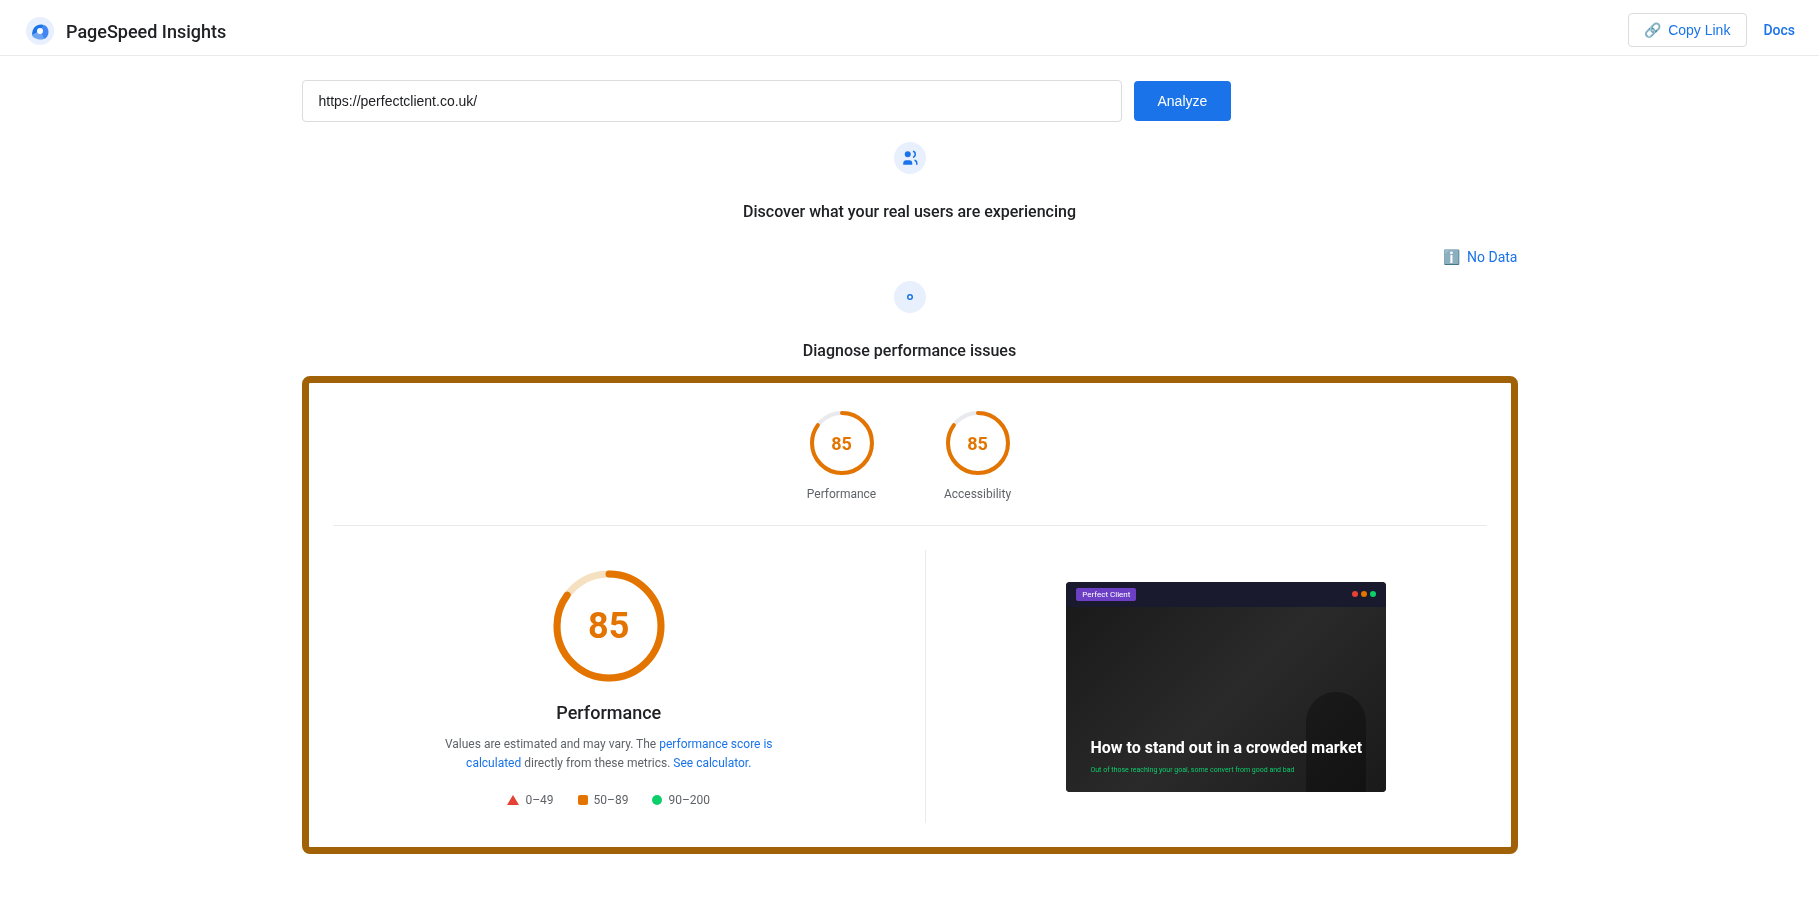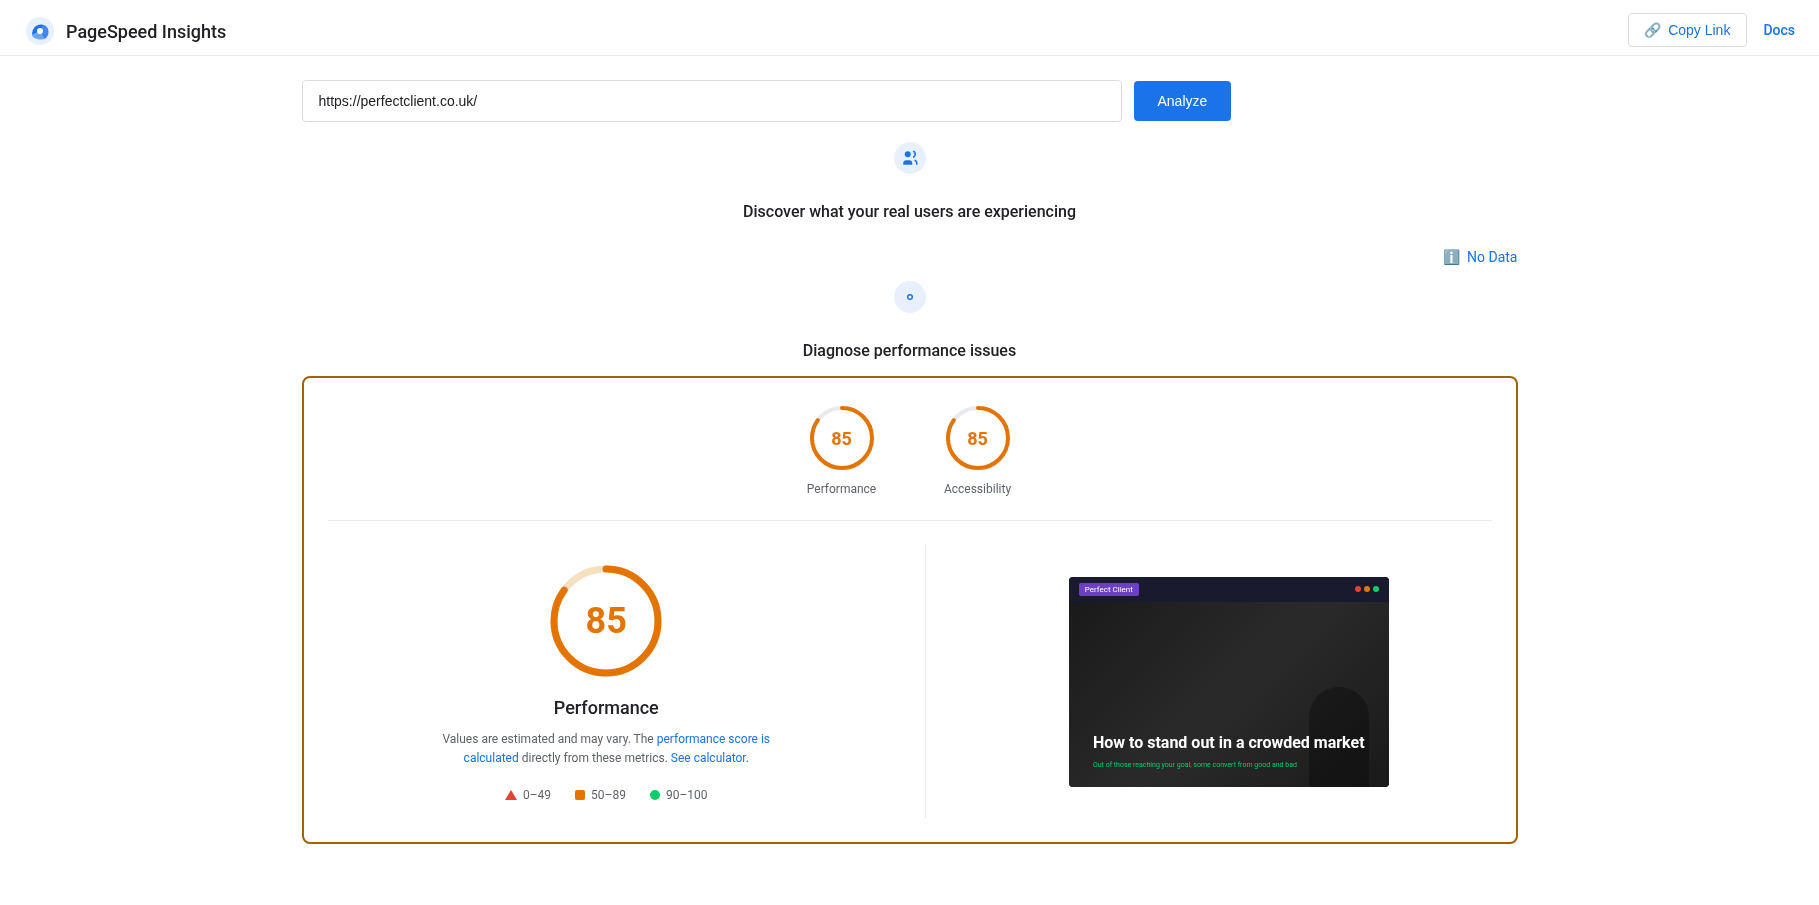--- a/index.html
+++ b/index.html
@@ -142,21 +142,21 @@
       margin-left: auto;
       display: flex;
       align-items: center;
       gap: 6px;
       color: #1a73e8;
       font-size: 14px;
     }
 
     
     .card {
-      border: 2px solid #a16207;
+      border: 7px solid #a16207;
       border-radius: 8px;
       padding: 24px;
       margin-bottom: 36px;
     }
 
     
     .scores-row {
       display: flex;
       justify-content: center;
       gap: 64px;
@@ -479,21 +479,21 @@
           <div class="legend-item">
             <div class="legend-triangle"></div>
             <span>0–49</span>
           </div>
           <div class="legend-item">
             <div class="legend-dot" style="background:#e37400;"></div>
             <span>50–89</span>
           </div>
           <div class="legend-item">
             <div class="legend-dot" style="background:#0cce6b; border-radius:50%;"></div>
-            <span>90–100</span>
+            <span>90–200</span>
           </div>
         </div>
       </div>
 
       <div class="vertical-divider"></div>
 
       <div class="detail-right">
         <div class="screenshot-frame">
           <div class="screenshot-topbar">
             <span class="screenshot-logo-text">Perfect Client</span>

